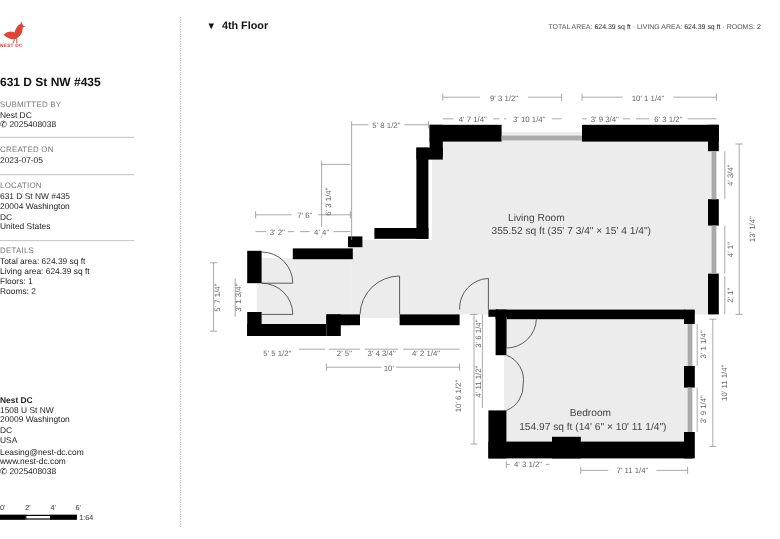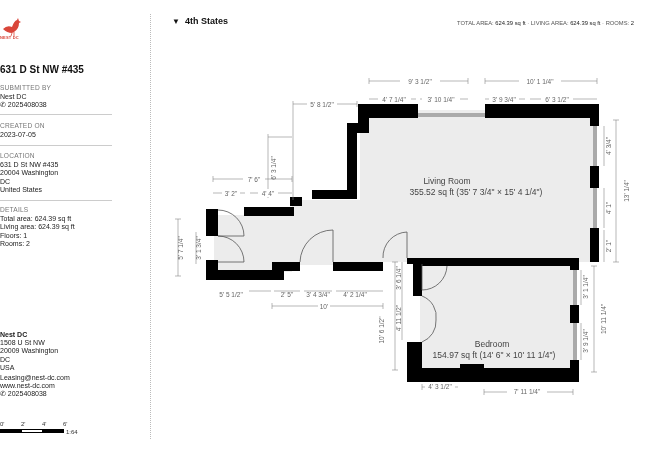--- a/index.html
+++ b/index.html
@@ -99,21 +99,21 @@
     <div class="scale-bar" style="left:0;width:22px;background:#000;"></div>
     <div class="scale-bar" style="left:21px;width:22px;background:#fff;"></div>
     <div class="scale-bar" style="left:42px;width:22px;background:#000;"></div>
     <div class="scale-ratio">1:64</div>
   </div>
 </div>
 
 <div class="divider-v"></div>
 
 <div class="floor-title">
-  <span class="tri">▼</span><span>4th States</span>
+  <span class="tri">▼</span><span>4th Floor</span>
 </div>
 <div class="summary">
   <span>TOTAL AREA:</span>
   <b>624.39 sq ft</b>
   <span>·</span>
   <span>LIVING AREA:</span>
   <b>624.39 sq ft</b>
   <span>·</span>
   <span>ROOMS:</span>
   <b>2</b>

